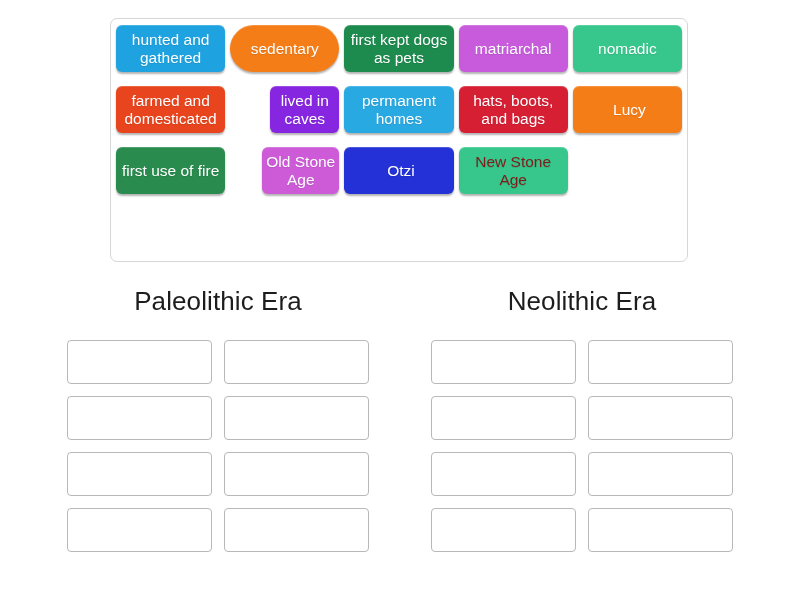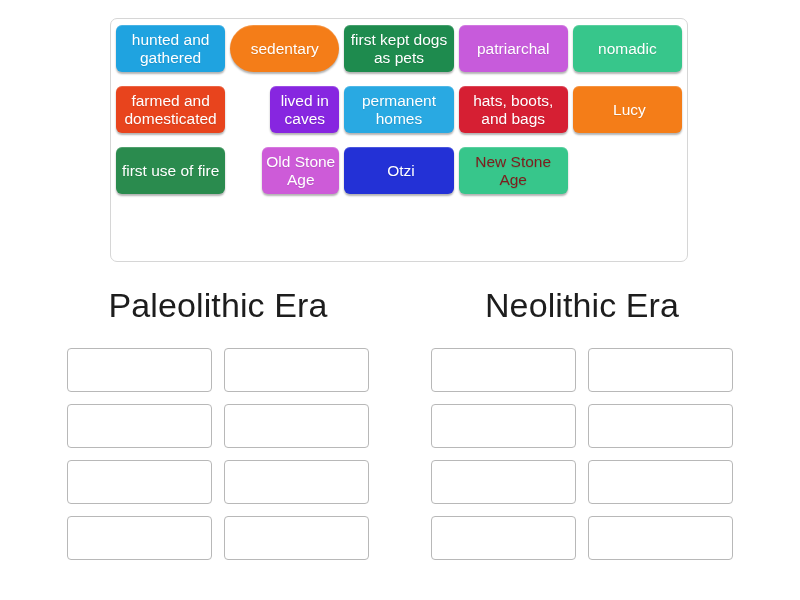--- a/index.html
+++ b/index.html
@@ -64,21 +64,21 @@
     width: 800px;
     display: flex;
     justify-content: center;
     gap: 44px;
   }
   .category {
     width: 320px;
   }
   .category-title {
     text-align: center;
-    font-size: 34px;
+    font-size: 26px;
     font-weight: 400;
     color: #1d1d1d;
     line-height: 1;
     margin: 0 0 26px 0;
     letter-spacing: 0.1px;
   }
   .slot-grid {
     display: grid;
     grid-template-columns: repeat(2, 1fr);
     grid-auto-rows: 44px;
@@ -101,21 +101,21 @@
       <div class="tile" style="background: rgb(31, 163, 224); color: rgb(255, 255, 255);">
         <span>hunted and gathered</span>
       </div>
       <div class="tile" style="background: rgb(244, 125, 24); color: rgb(255, 255, 255); border-radius: 26px;">
         <span>sedentary</span>
       </div>
       <div class="tile" style="background: rgb(30, 139, 78); color: rgb(255, 255, 255);">
         <span>first kept dogs as pets</span>
       </div>
       <div class="tile" style="background: rgb(199, 91, 219); color: rgb(255, 255, 255);">
-        <span>patriarchal</span>
+        <span>matriarchal</span>
       </div>
       <div class="tile" style="background: rgb(55, 198, 139); color: rgb(255, 255, 255);">
         <span>nomadic</span>
       </div>
       <div class="tile" style="background: rgb(232, 68, 29); color: rgb(255, 255, 255);">
         <span>farmed and domesticated</span>
       </div>
       <div class="tile" style="background: rgb(135, 38, 224); color: rgb(255, 255, 255); margin-left: 40px;">
         <span>lived in caves</span>
       </div>

